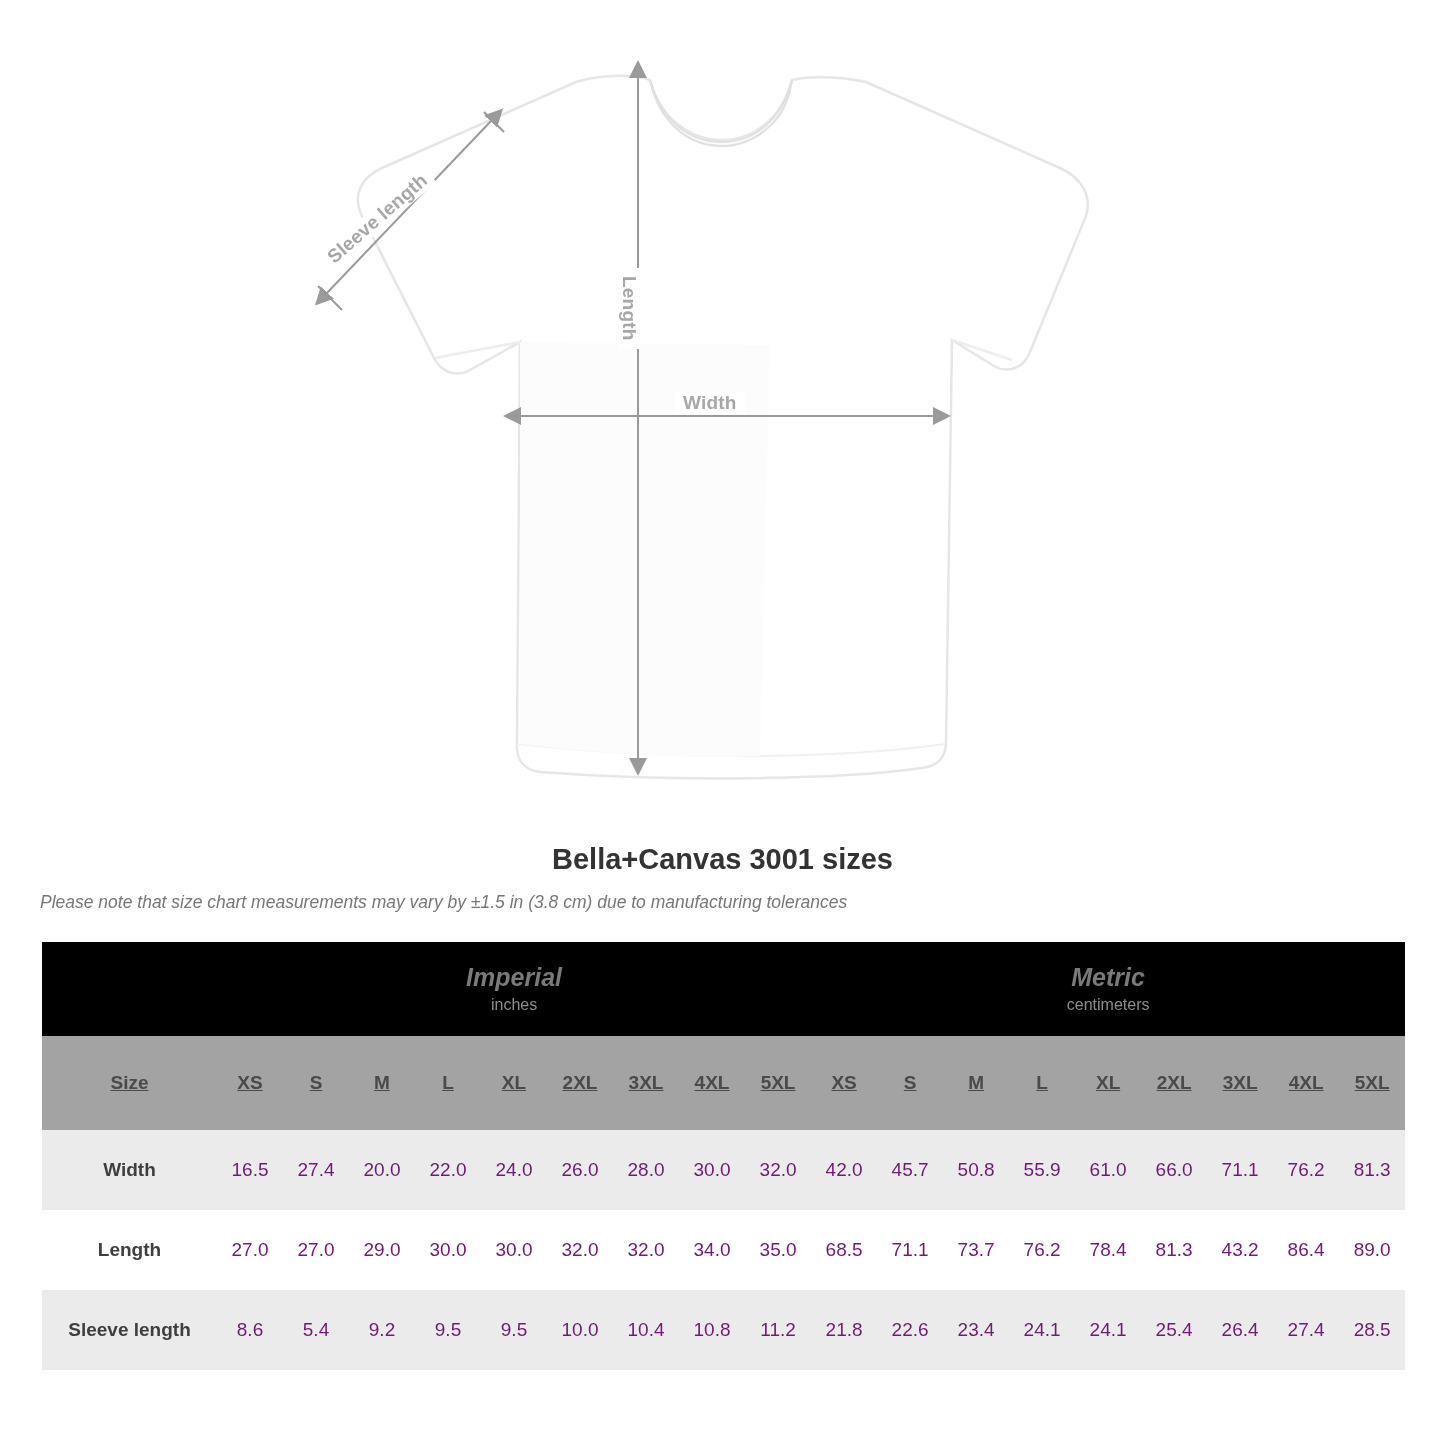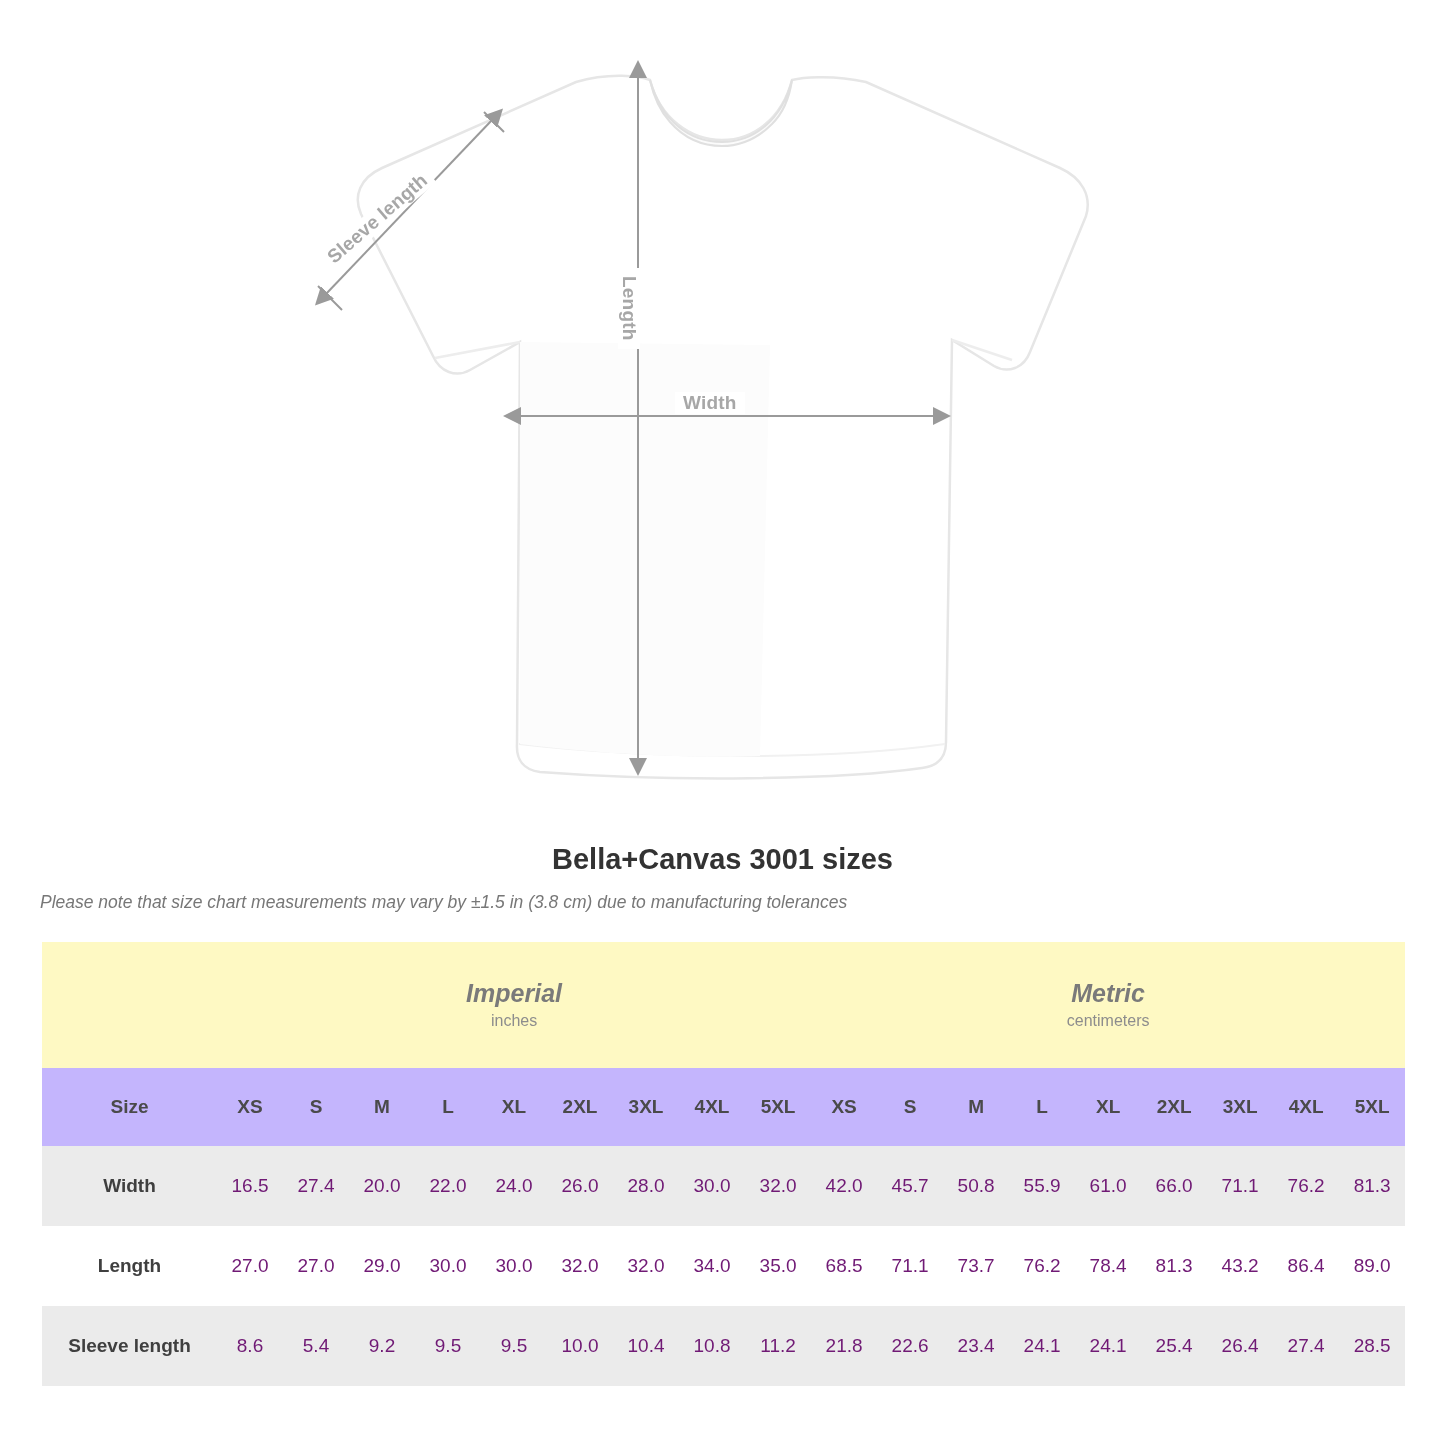--- a/index.html
+++ b/index.html
@@ -86,41 +86,42 @@
     width: 1361px;
     table-layout: fixed;
   }
   table.size-table td, table.size-table th {
     padding: 0;
     margin: 0;
     text-align: center;
     vertical-align: middle;
   }
   .unit-head-row td {
-    height: 126px;
-    background: #fef9c3;
+    height: 94px;
+    background: #000000;
   }
   .unit-title {
     font-size: 25px;
     font-weight: bold;
     font-style: italic;
     color: #7a7a7a;
     line-height: 1.15;
   }
   .unit-sub {
     font-size: 16px;
     color: #8d8d8d;
     margin-top: 4px;
   }
   .hdr-row td {
-    height: 78px;
-    background: #c4b5fd;
+    height: 94px;
+    background: #a3a3a3;
     font-size: 19px;
     font-weight: bold;
     color: #4a4a4a;
+    text-decoration: underline;
   }
   .hdr-row td.rowlabel {
     font-size: 19px;
     font-weight: bold;
     color: #4a4a4a;
   }
   .data-row td {
     height: 80px;
     font-size: 19px;
     color: #701a75;

